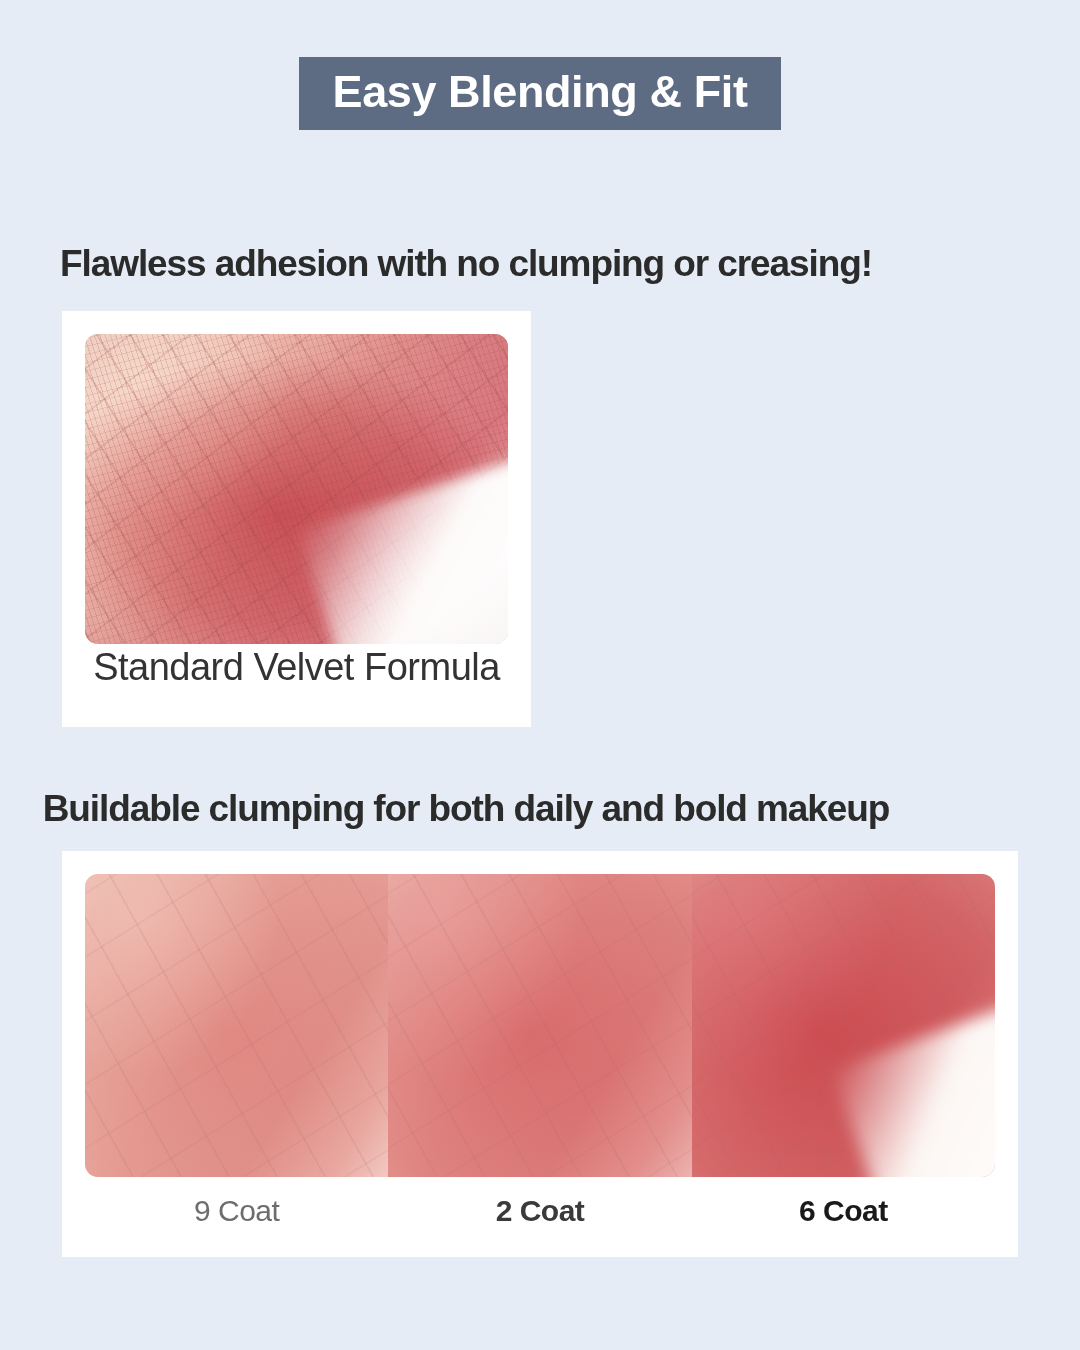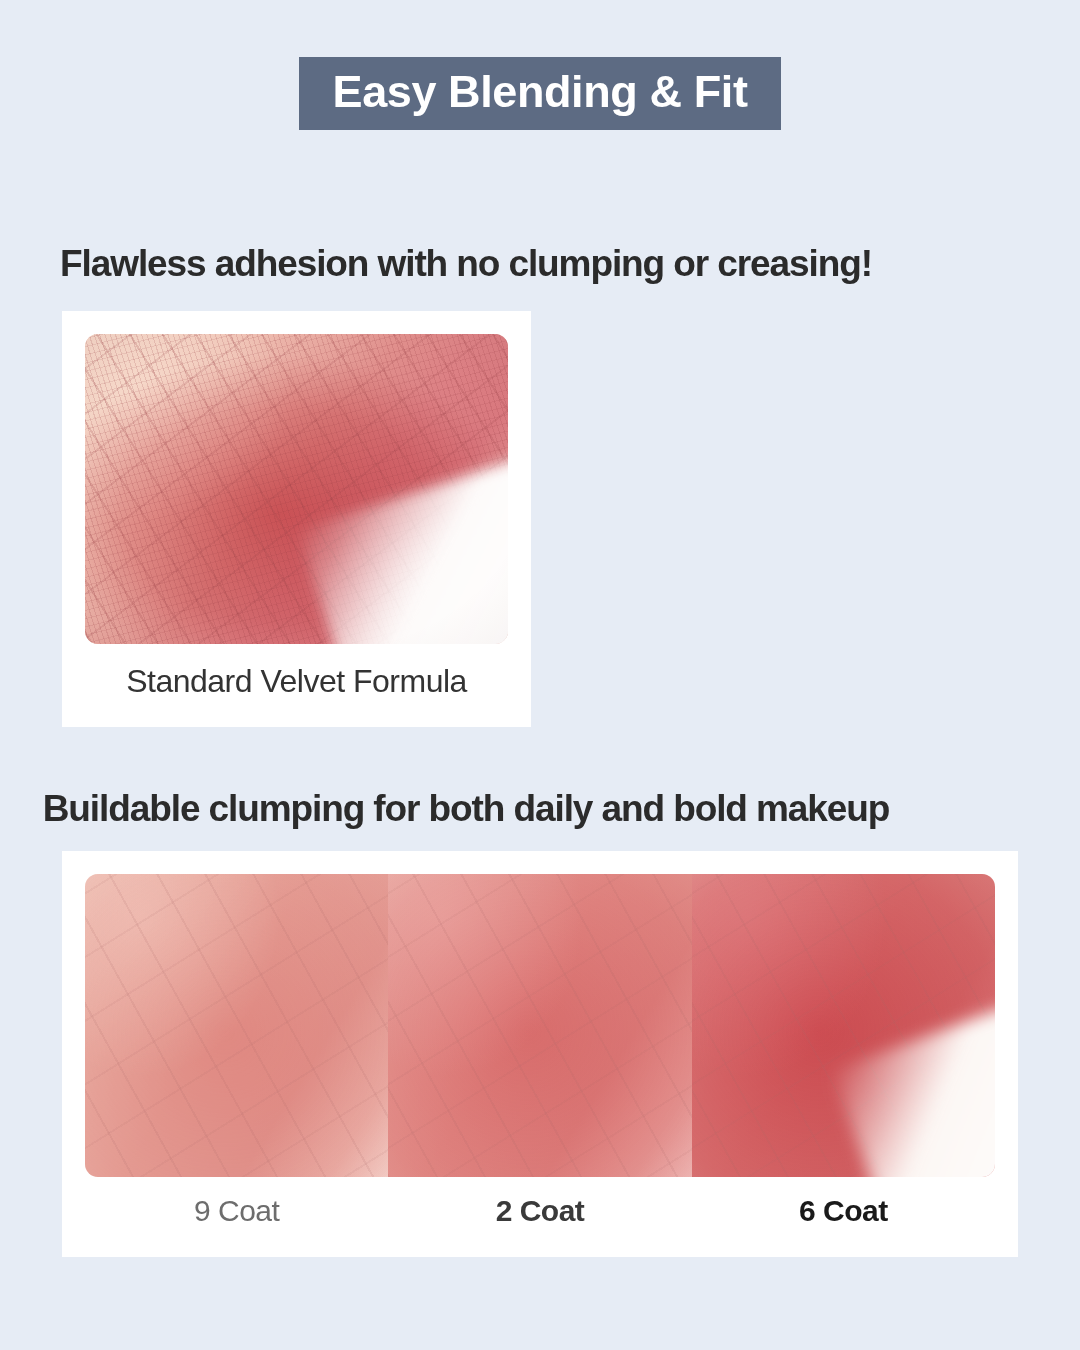--- a/index.html
+++ b/index.html
@@ -70,22 +70,22 @@
   .swatch-frame {
     position:relative;
     width:423px; height:310px;
     margin-top:23px;
     border-radius:13px;
     overflow:hidden;
     background:#f0c9bc;
   }
 
   .compare-label {
-    margin-top:21px;
-    font-size:32px;
+    margin-top:4px;
+    font-size:38px;
     letter-spacing:-0.5px;
     line-height:1;
   }
   .compare-card.plain .compare-label {
     color:#333333;
     font-weight:normal;
   }
   .compare-card.highlight .compare-label {
     color:#ffffff;
     font-weight:bold;

